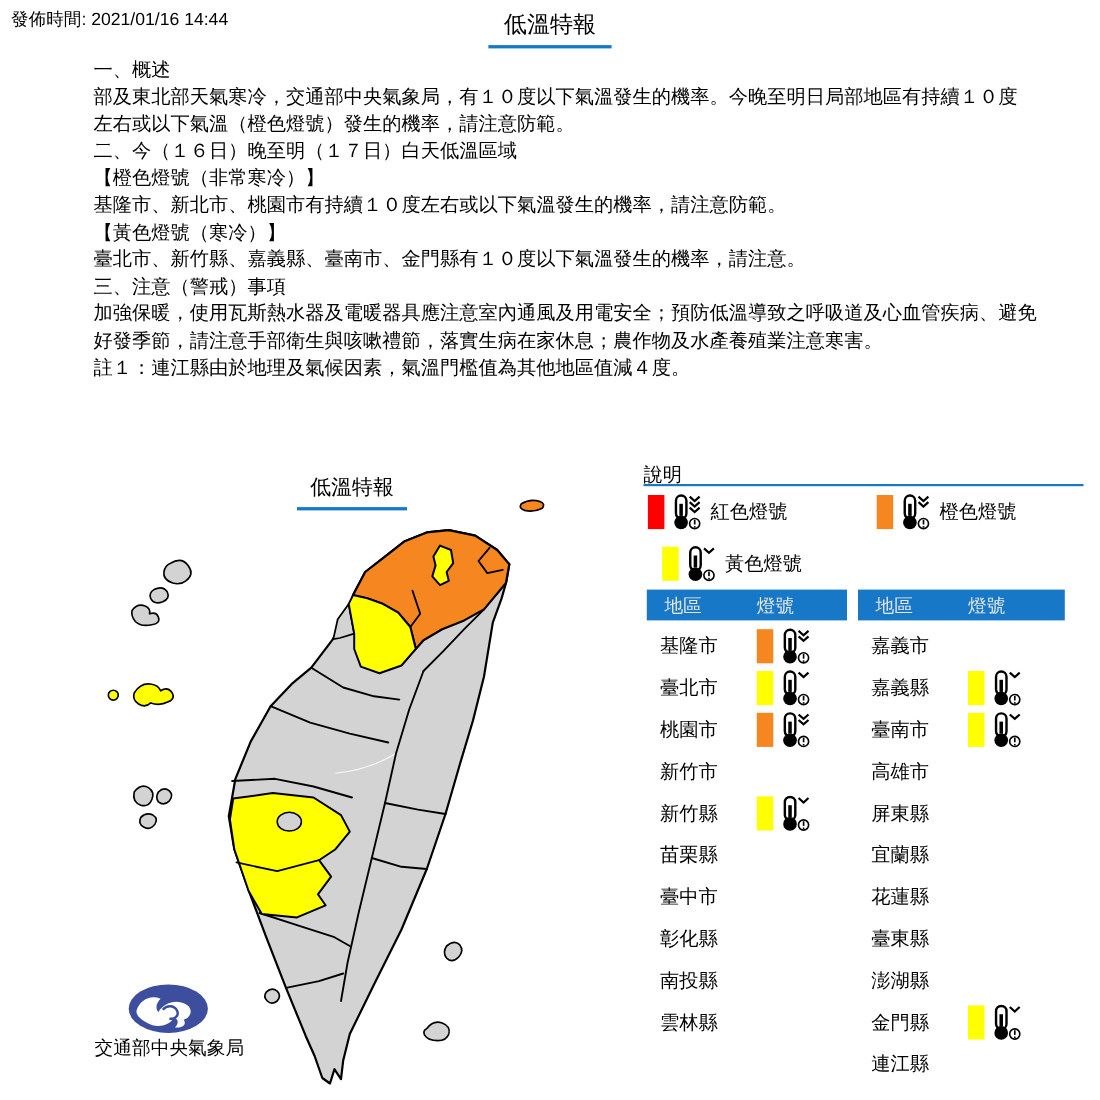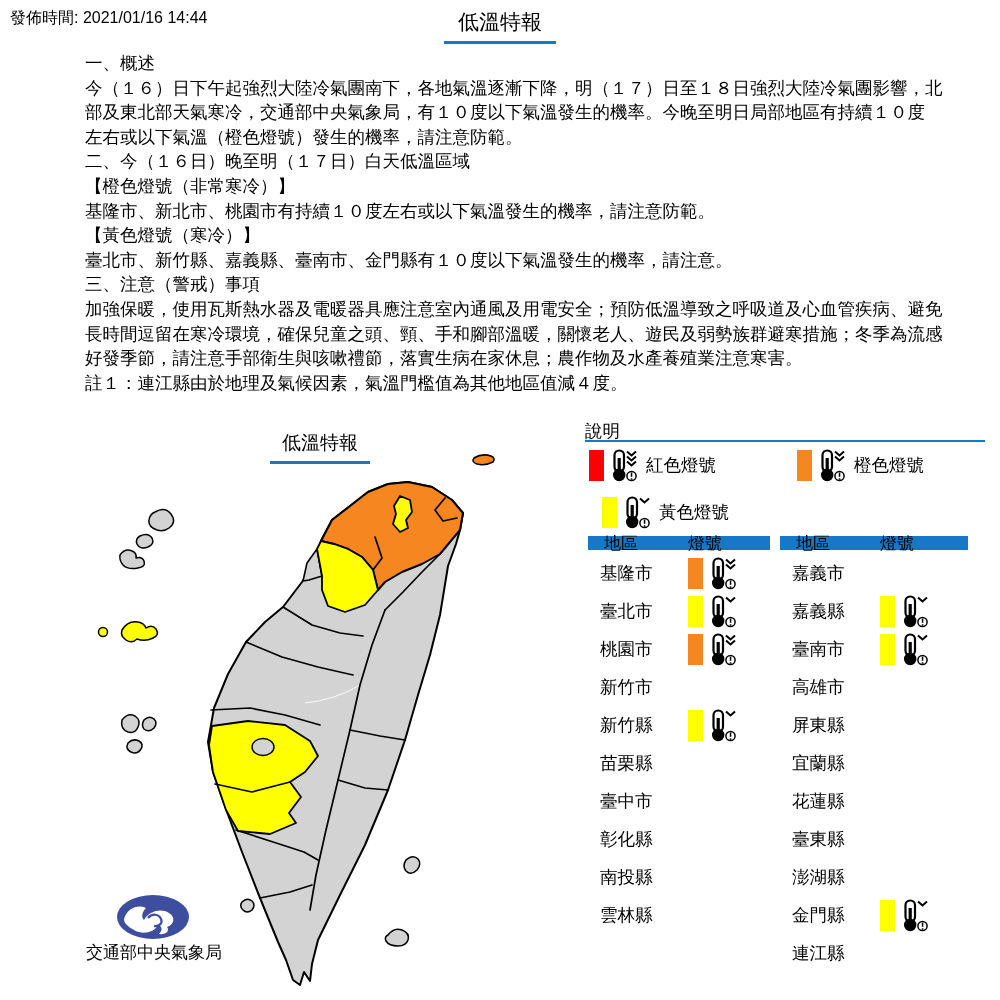--- a/index.html
+++ b/index.html
@@ -27,21 +27,21 @@
   .legend-items{left:585px;top:447px;width:402px;height:96px;}
   .legend-item{position:absolute;display:flex;align-items:center;height:36px;}
   .li-0{left:4px;top:0;}
   .li-1{left:212px;top:0;}
   .li-2{left:17px;top:47px;}
   .legend-label{font-size:17.5px;margin-left:7px;}
   
   .tbl{position:absolute;top:536px;}
   .tbl-left{left:588px;width:182px;}
   .tbl-right{left:780px;width:188px;}
-  .thead{display:flex;align-items:center;height:14px;background:var(--blue);color:#000000;font-size:17px;}
+  .thead{display:flex;align-items:center;height:28px;background:var(--blue);color:#e5e5e5;font-size:17px;}
   .th-region{padding-left:16px;width:84px;}
   .tbody{padding-top:4px;}
   .trow{display:flex;align-items:center;height:38px;}
   .region{font-size:17.5px;padding-left:12px;width:88px;flex:0 0 auto;}
   .sigcell{display:flex;align-items:center;height:38px;}
   .chip{display:inline-block;width:15px;height:31px;margin-right:5px;flex:0 0 auto;}
   
   .thermo{width:30px;height:33px;flex:0 0 auto;}
   .chev{stroke:#000;stroke-width:2;fill:none;}
   .tube{fill:#fff;stroke:#000;stroke-width:2.2;}
@@ -57,31 +57,29 @@
 </head>
 <body>
 
 <div class="abs publish">發佈時間: 2021/01/16 14:44</div>
 <div class="abs title-wrap">
   <span class="main-title">低溫特報</span>
 </div>
 
 <div class="abs advisory">
     <div class="tline">一、概述</div>
-    <div class="tline">今（１６）日下午起強烈大陸冷氣團南下，各地氣溫逐漸下降，明（１７）日至１８日強烈大陸冷氣團影響，北</div>
     <div class="tline">部及東北部天氣寒冷，交通部中央氣象局，有１０度以下氣溫發生的機率。今晚至明日局部地區有持續１０度</div>
     <div class="tline">左右或以下氣溫（橙色燈號）發生的機率，請注意防範。</div>
     <div class="tline">二、今（１６日）晚至明（１７日）白天低溫區域</div>
     <div class="tline">【橙色燈號（非常寒冷）】</div>
     <div class="tline">基隆市、新北市、桃園市有持續１０度左右或以下氣溫發生的機率，請注意防範。</div>
     <div class="tline">【黃色燈號（寒冷）】</div>
     <div class="tline">臺北市、新竹縣、嘉義縣、臺南市、金門縣有１０度以下氣溫發生的機率，請注意。</div>
     <div class="tline">三、注意（警戒）事項</div>
     <div class="tline">加強保暖，使用瓦斯熱水器及電暖器具應注意室內通風及用電安全；預防低溫導致之呼吸道及心血管疾病、避免</div>
-    <div class="tline">長時間逗留在寒冷環境，確保兒童之頭、頸、手和腳部溫暖，關懷老人、遊民及弱勢族群避寒措施；冬季為流感</div>
     <div class="tline">好發季節，請注意手部衛生與咳嗽禮節，落實生病在家休息；農作物及水產養殖業注意寒害。</div>
     <div class="tline">註１：連江縣由於地理及氣候因素，氣溫門檻值為其他地區值減４度。</div>
   </div>
 
 <svg class="abs map-svg" width="520" height="580" viewBox="0 0 520 580">
 
   <path class="f-gray" d="M272,100 L290,86 L308,72 L328,64 L348,62 L372,67 L392,80 L403,93
     L400,110 L396,124 L388,146 L380,195 L370,235 L358,275 L345,320 L328,370 L305,425 L280,475
     L258,520 L252,544 L250,561 L244,552 L240,565 L233,560 L226,540 L218,522 L200,478 L182,432
     L167,392 L153,352 L148,322 L154,288 L168,254 L186,222 L205,202 L223,187 L242,162 L254,143 L261,121 Z"></path>

